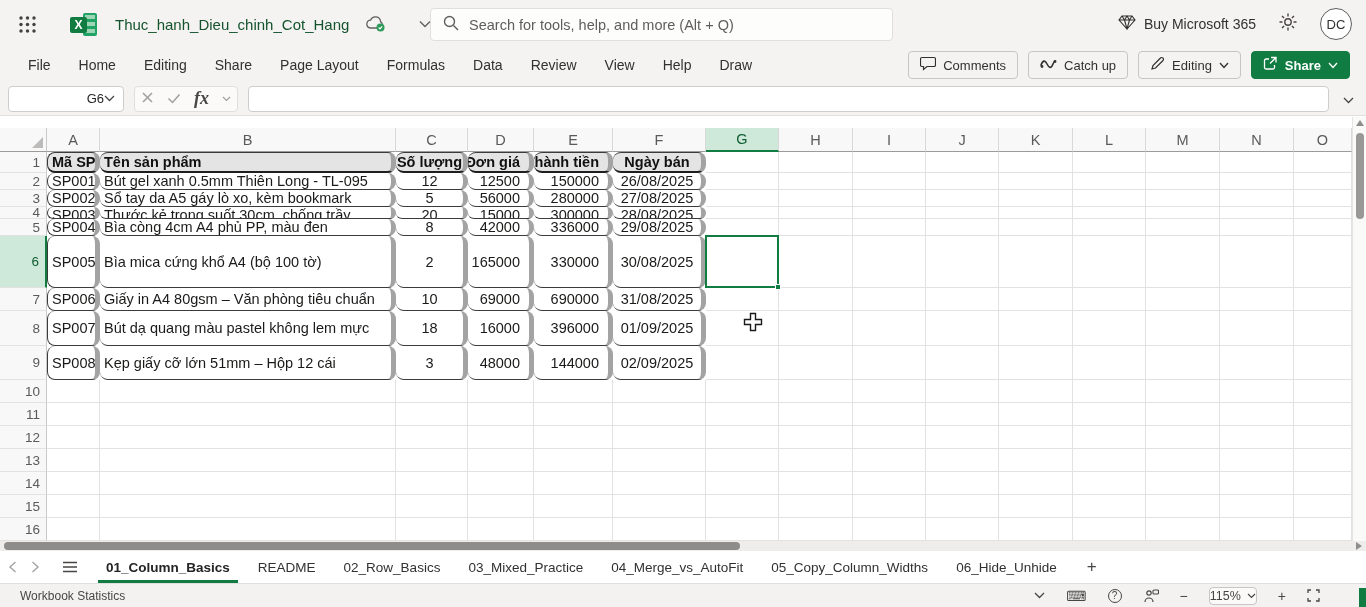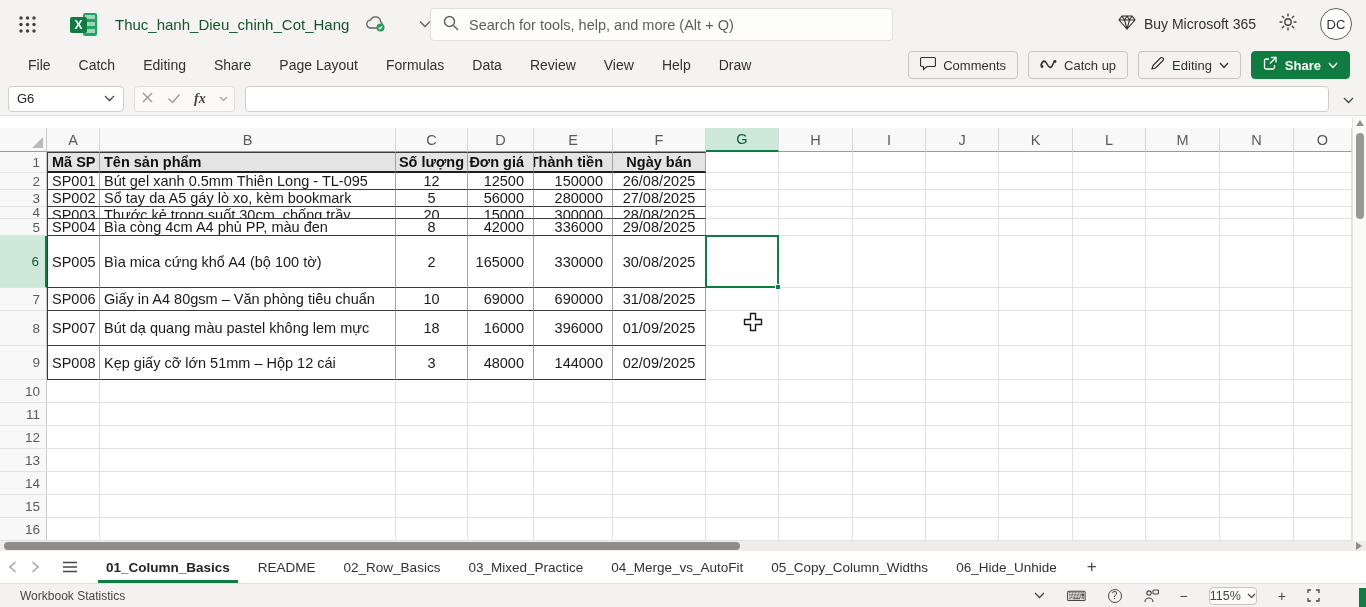--- a/index.html
+++ b/index.html
@@ -34,44 +34,44 @@
   .action-cluster{margin-left:auto;display:flex;align-items:center;gap:10px;margin-right:2px;}
   .btn{height:28px;display:flex;align-items:center;gap:7px;padding:0 11px;border:1px solid #C8C6C4;border-radius:4px;
        background:transparent;font-size:13px;color:#323130;cursor:pointer;white-space:nowrap;}
   .btn.green{background:#107C41;border-color:#107C41;color:#fff;font-weight:bold;}
 
   
   .formularow{height:34px;display:flex;align-items:center;background:#F5F3F1;padding:0 8px;gap:10px;
               border-bottom:1px solid #E1DFDD;}
   .namebox{width:116px;height:26px;background:#fff;border:1px solid #CFCDCB;border-radius:4px;
            display:flex;align-items:center;padding:0 8px;font-size:13px;color:#252423;}
-  .namebox .sp{flex:1;}
+  .namebox .sp{flex:1;text-align:right;}
   .fxgroup{display:flex;align-items:center;gap:13px;padding:0 6px;height:26px;border:1px solid #E1DFDD;border-radius:4px;background:#FBFAF9;}
   .fxgroup .dim{color:#A19F9D;font-size:15px;}
-  .fx{font-style:italic;font-size:14px;color:#484644;font-family:"Liberation Serif",serif;font-weight:bold;}
+  .fx{font-style:italic;font-size:18px;color:#484644;font-family:"Liberation Serif",serif;font-weight:bold;}
   .fbar{flex:1;height:26px;background:#fff;border:1px solid #CFCDCB;border-radius:4px;padding:0 8px;
         font-size:13px;color:#252423;display:flex;align-items:center;}
   .fbar-chev{padding:0 4px;}
 
   
   .gridwrap{position:absolute;left:0;top:128px;width:1352px;height:413px;overflow:hidden;background:#fff;}
   .grid{position:relative;display:grid;}
   .corner{background:#F8F8F8;border-right:1px solid #C9C9C9;border-bottom:1px solid #9B9B9B;position:relative;}
   .corner .tri{position:absolute;right:3px;bottom:3px;width:0;height:0;
                border-left:11px solid transparent;border-bottom:11px solid #BDBBB9;}
   .colhdr{background:#F8F8F8;border-right:1px solid #D8D8D8;border-bottom:1px solid #9B9B9B;
           display:flex;align-items:center;justify-content:center;font-size:14.5px;color:#5A5A5A;cursor:pointer;}
   .colhdr.sel{background:#CEE8DA;color:#0E5C2F;border-bottom:2px solid #107C41;}
   .rowhdr{background:#F8F8F8;border-right:1px solid #C9C9C9;border-bottom:1px solid #E2E2E2;
           display:flex;align-items:center;justify-content:flex-end;padding-right:6px;font-size:13.5px;color:#5A5A5A;cursor:pointer;}
   .rowhdr.sel{background:#CEE8DA;color:#0E5C2F;border-right:2px solid #107C41;}
   .cell{background:#fff;border-right:1px solid #E2E2E2;border-bottom:1px solid #E2E2E2;
         font-size:14.5px;color:#1B1A19;display:flex;align-items:center;overflow:hidden;white-space:nowrap;
         padding:0 4px;line-height:16px;cursor:cell;}
-  .cell.tb{border-right:1px solid #a3a3a3;border-bottom:1px solid #3B3B3B;}
+  .cell.tb{border-right:5px solid #a3a3a3;border-bottom:1px solid #3B3B3B;border-radius:8px;}
   .cell.tb-l{border-left:1px solid #3B3B3B;}
   .cell.tb-t{border-top:1px solid #3B3B3B;}
   .cell.h1{background:#E4E4E4;font-weight:bold;border-bottom:2px solid #1F1F1F;color:#111;}
   .cell.al-left{justify-content:flex-start;}
   .cell.al-center{justify-content:center;}
   .cell.al-right{justify-content:flex-end;padding-right:9px;}
   .cell.clip{align-items:flex-start;}
   .sel-overlay{position:absolute;border:2px solid #107C41;background:transparent;pointer-events:none;}
   .sel-overlay .handle{position:absolute;right:-4px;bottom:-4px;width:6px;height:6px;background:#107C41;border:1px solid #fff;}
 
@@ -176,21 +176,21 @@
         </div>
         <div class="avatar">
           <span>DC</span>
         </div>
       </div>
     </div>
 
     <div class="menurow">
       <div class="menu-items">
           <span class="menu-item">File</span>
-          <span class="menu-item">Catch</span>
+          <span class="menu-item">Home</span>
           <span class="menu-item">Editing</span>
           <span class="menu-item">Share</span>
           <span class="menu-item">Page Layout</span>
           <span class="menu-item">Formulas</span>
           <span class="menu-item">Data</span>
           <span class="menu-item">Review</span>
           <span class="menu-item">View</span>
           <span class="menu-item">Help</span>
           <span class="menu-item">Draw</span>
         </div>

